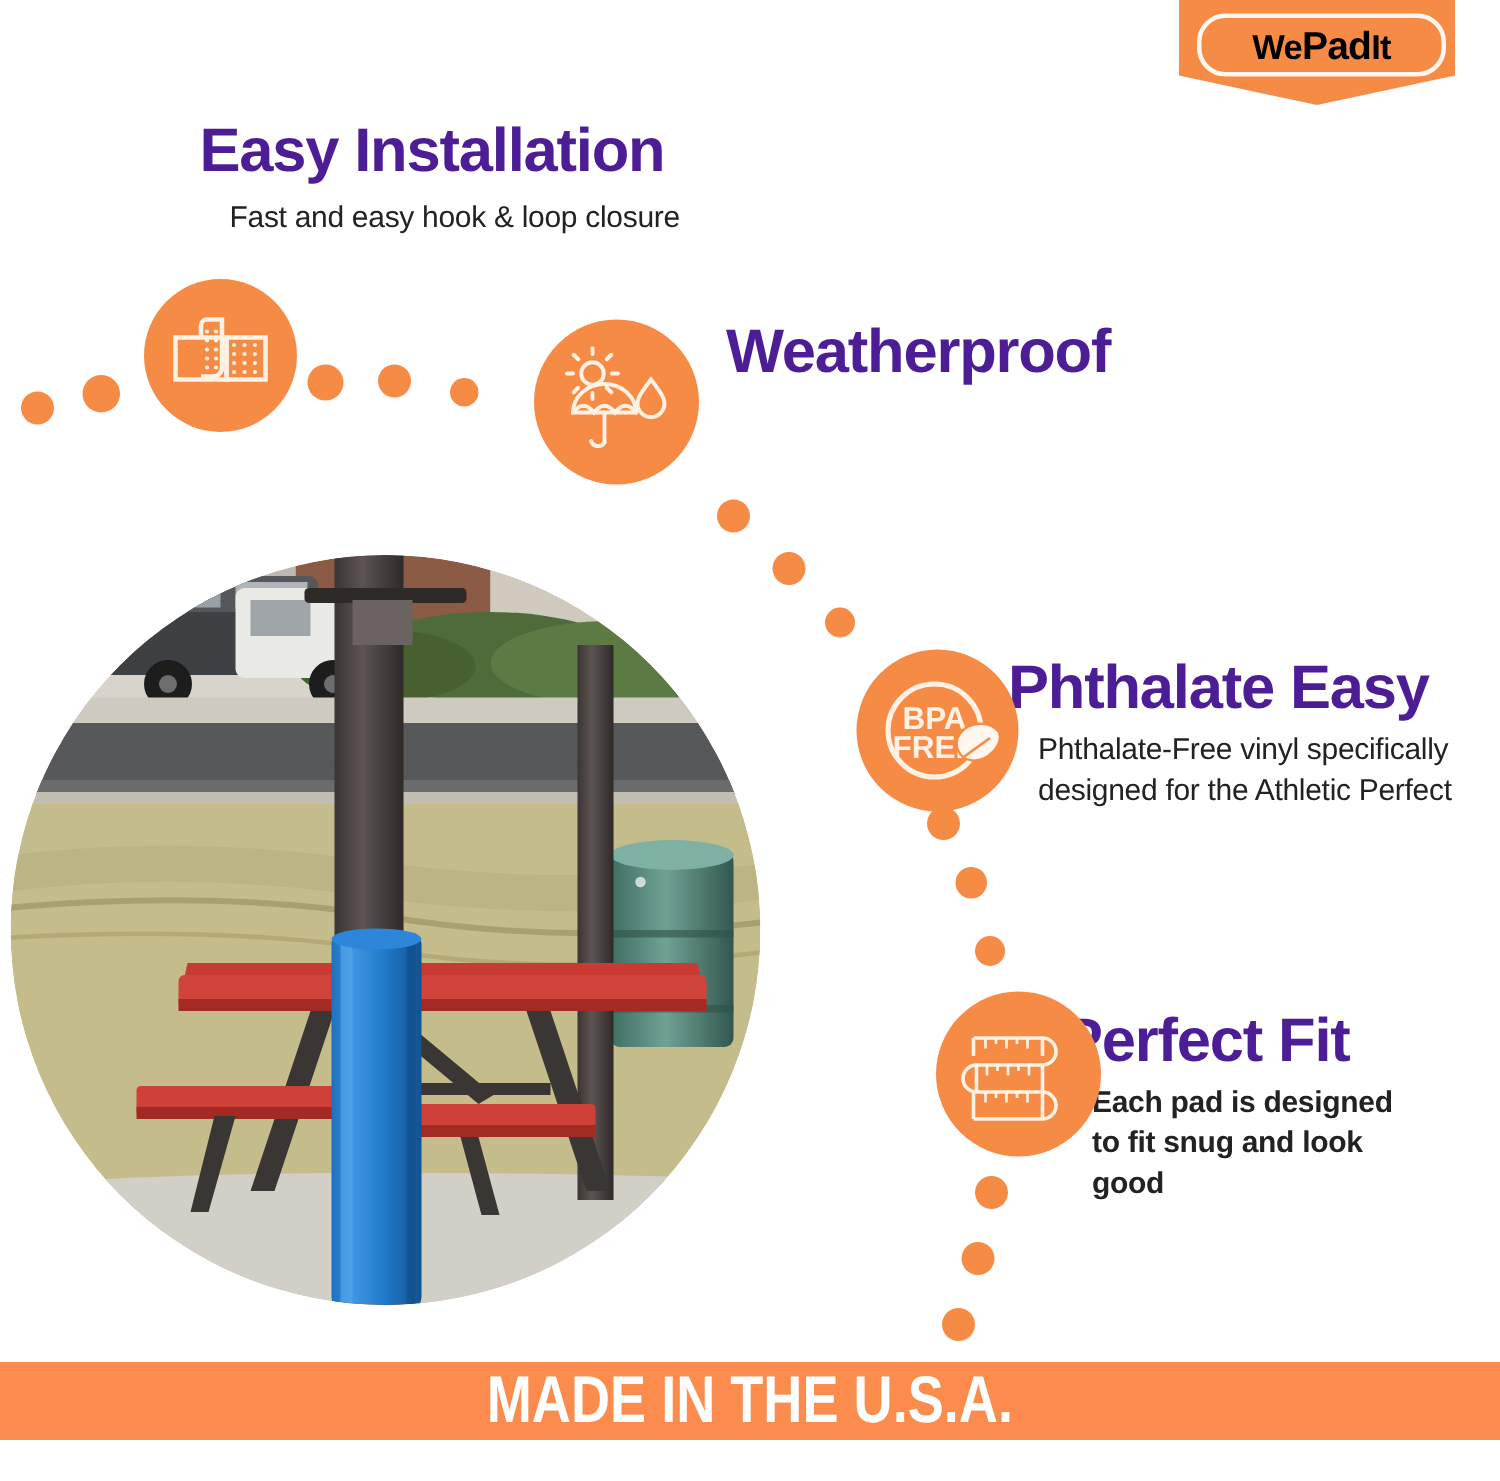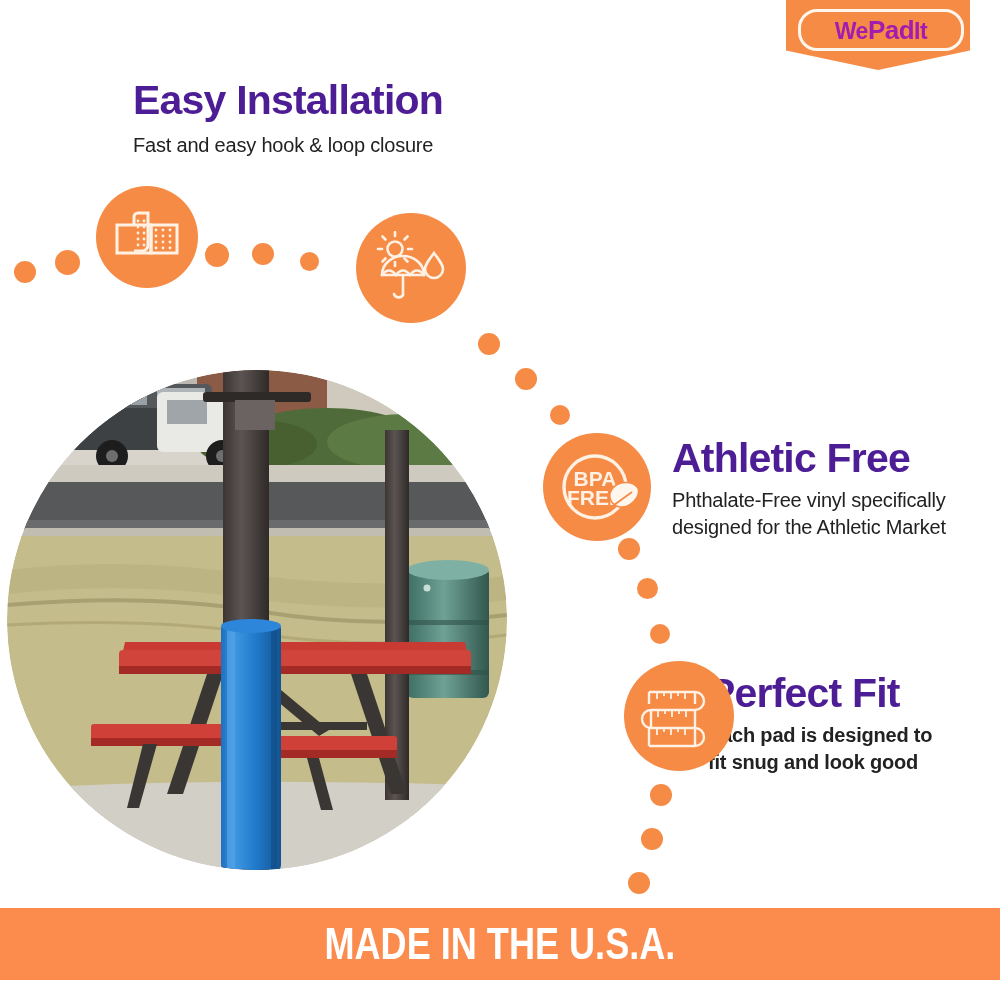--- a/index.html
+++ b/index.html
@@ -39,21 +39,21 @@
     top: 9px;
     width: 160px;
     height: 36px;
     border: 3px solid #FFF6EE;
     border-radius: 19px;
     display: flex;
     align-items: center;
     justify-content: center;
   }
   .logo-text {
-    color: #a21caf;
+    color: #000000;
     font-size: 23px;
     line-height: 1;
     letter-spacing: -0.5px;
     font-weight: bold;
     white-space: nowrap;
   }
   .logo-text .t-we { font-weight: bold; }
   .logo-text .t-pad { font-weight: bold; font-size: 26px; }
   .logo-text .t-it { font-weight: bold; }
 
@@ -64,20 +64,21 @@
     color: #4c1d95;
     letter-spacing: -0.8px;
     line-height: 1.05;
     white-space: nowrap;
   }
   .feature-desc {
     font-size: 20px;
     color: #222222;
     line-height: 1.35;
     letter-spacing: -0.2px;
+    margin-left: 20px;
   }
 
   .block-install { position: absolute; left: 133px; top: 79px; }
   .block-weather { position: absolute; left: 484px; top: 213px; width: 430px; }
   .block-phthal  { position: absolute; left: 672px; top: 437px; width: 300px; }
   .block-fit     { position: absolute; left: 708px; top: 672px; width: 235px; }
 
   .block-install .feature-desc { margin-top: 10px; }
   .block-weather .feature-desc { margin-top: 7px; }
   .block-phthal  .feature-desc { margin-top: 7px; }
@@ -112,21 +113,21 @@
     overflow: hidden;
   }
   .photo-circle svg { display: block; }
 
   
   .footer-band {
     position: absolute;
     left: 0;
     top: 908px;
     width: 1000px;
-    height: 72px;
+    height: 52px;
     background: #FB8C4E;
     display: flex;
     align-items: center;
     justify-content: center;
   }
   .footer-text {
     color: #FFFFFF;
     font-size: 44px;
     font-weight: bold;
     letter-spacing: 0px;
@@ -194,20 +195,21 @@
             <circle cx="56" cy="33" r="1.4"></circle>
           <circle cx="42" cy="39" r="1.4"></circle>
             <circle cx="49" cy="39" r="1.4"></circle>
             <circle cx="56" cy="39" r="1.4"></circle>
         </g>
       </svg>
     </span>
   </div>
 
   <div class="block-weather">
+    <div class="feature-title">Weatherproof</div>
   </div>
 
   <div class="icon-circle" style="left:356px; top:213px; width:110px; height:110px;">
     <span>
       <svg width="74" height="74" viewBox="0 0 74 74" fill="none" stroke="#FFF1E4" stroke-width="2.6" stroke-linecap="round">
         <circle cx="21" cy="18" r="7.5"></circle>
         <g>
           <line x1="21" y1="5" x2="21" y2="1"></line>
           <line x1="21" y1="35" x2="21" y2="31"></line>
           <line x1="8" y1="18" x2="4" y2="18"></line>
@@ -220,25 +222,25 @@
         <path d="M8 44 a21 19 0 0 1 42 0 z"></path>
         <path d="M8 44 q7 -9 14 0 q7 -9 14 0 q7 -9 14 0"></path>
         <line x1="29" y1="44" x2="29" y2="64"></line>
         <path d="M29 64 a5 5 0 0 1 -9 -1"></path>
         <path d="M60 22 c6 8 9 12 9 16 a9 9 0 0 1 -18 0 c0 -4 3 -8 9 -16 z"></path>
       </svg>
     </span>
   </div>
 
   <div class="block-phthal">
-    <div class="feature-title">Athletic Free</div>
-    <div class="feature-desc">Phthalate-Free vinyl specifically designed for the Athletic Market</div>
-  </div>
-
-  <div class="icon-circle" style="left:543px; top:433px; width:108px; height:108px;">
+    <div class="feature-title">Phthalate Easy</div>
+    <div class="feature-desc">Phthalate-Free vinyl specifically designed for the Athletic Perfect</div>
+  </div>
+
+  <div class="icon-circle" style="left:571px; top:433px; width:108px; height:108px;">
     <span>
       <svg width="86" height="86" viewBox="0 0 86 86">
         <circle cx="41" cy="43" r="31" fill="none" stroke="#FFF1E4" stroke-width="3.4"></circle>
         <text x="41" y="42" text-anchor="middle" fill="#FFF1E4" font-family="Liberation Sans, sans-serif" font-size="21" font-weight="bold">BPA</text>
         <text x="41" y="61" text-anchor="middle" fill="#FFF1E4" font-family="Liberation Sans, sans-serif" font-size="21" font-weight="bold">FREE</text>
         <path d="M84 44 c-6 -8 -20 -7 -26 1 c-5 7 -1 17 8 18 c10 1 21 -10 18 -19 z" fill="#FFF6EE" stroke="#F68B46" stroke-width="1.6"></path>
         <path d="M78 48 l-18 13" stroke="#F68B46" stroke-width="1.8" fill="none"></path>
       </svg>
     </span>
   </div>

